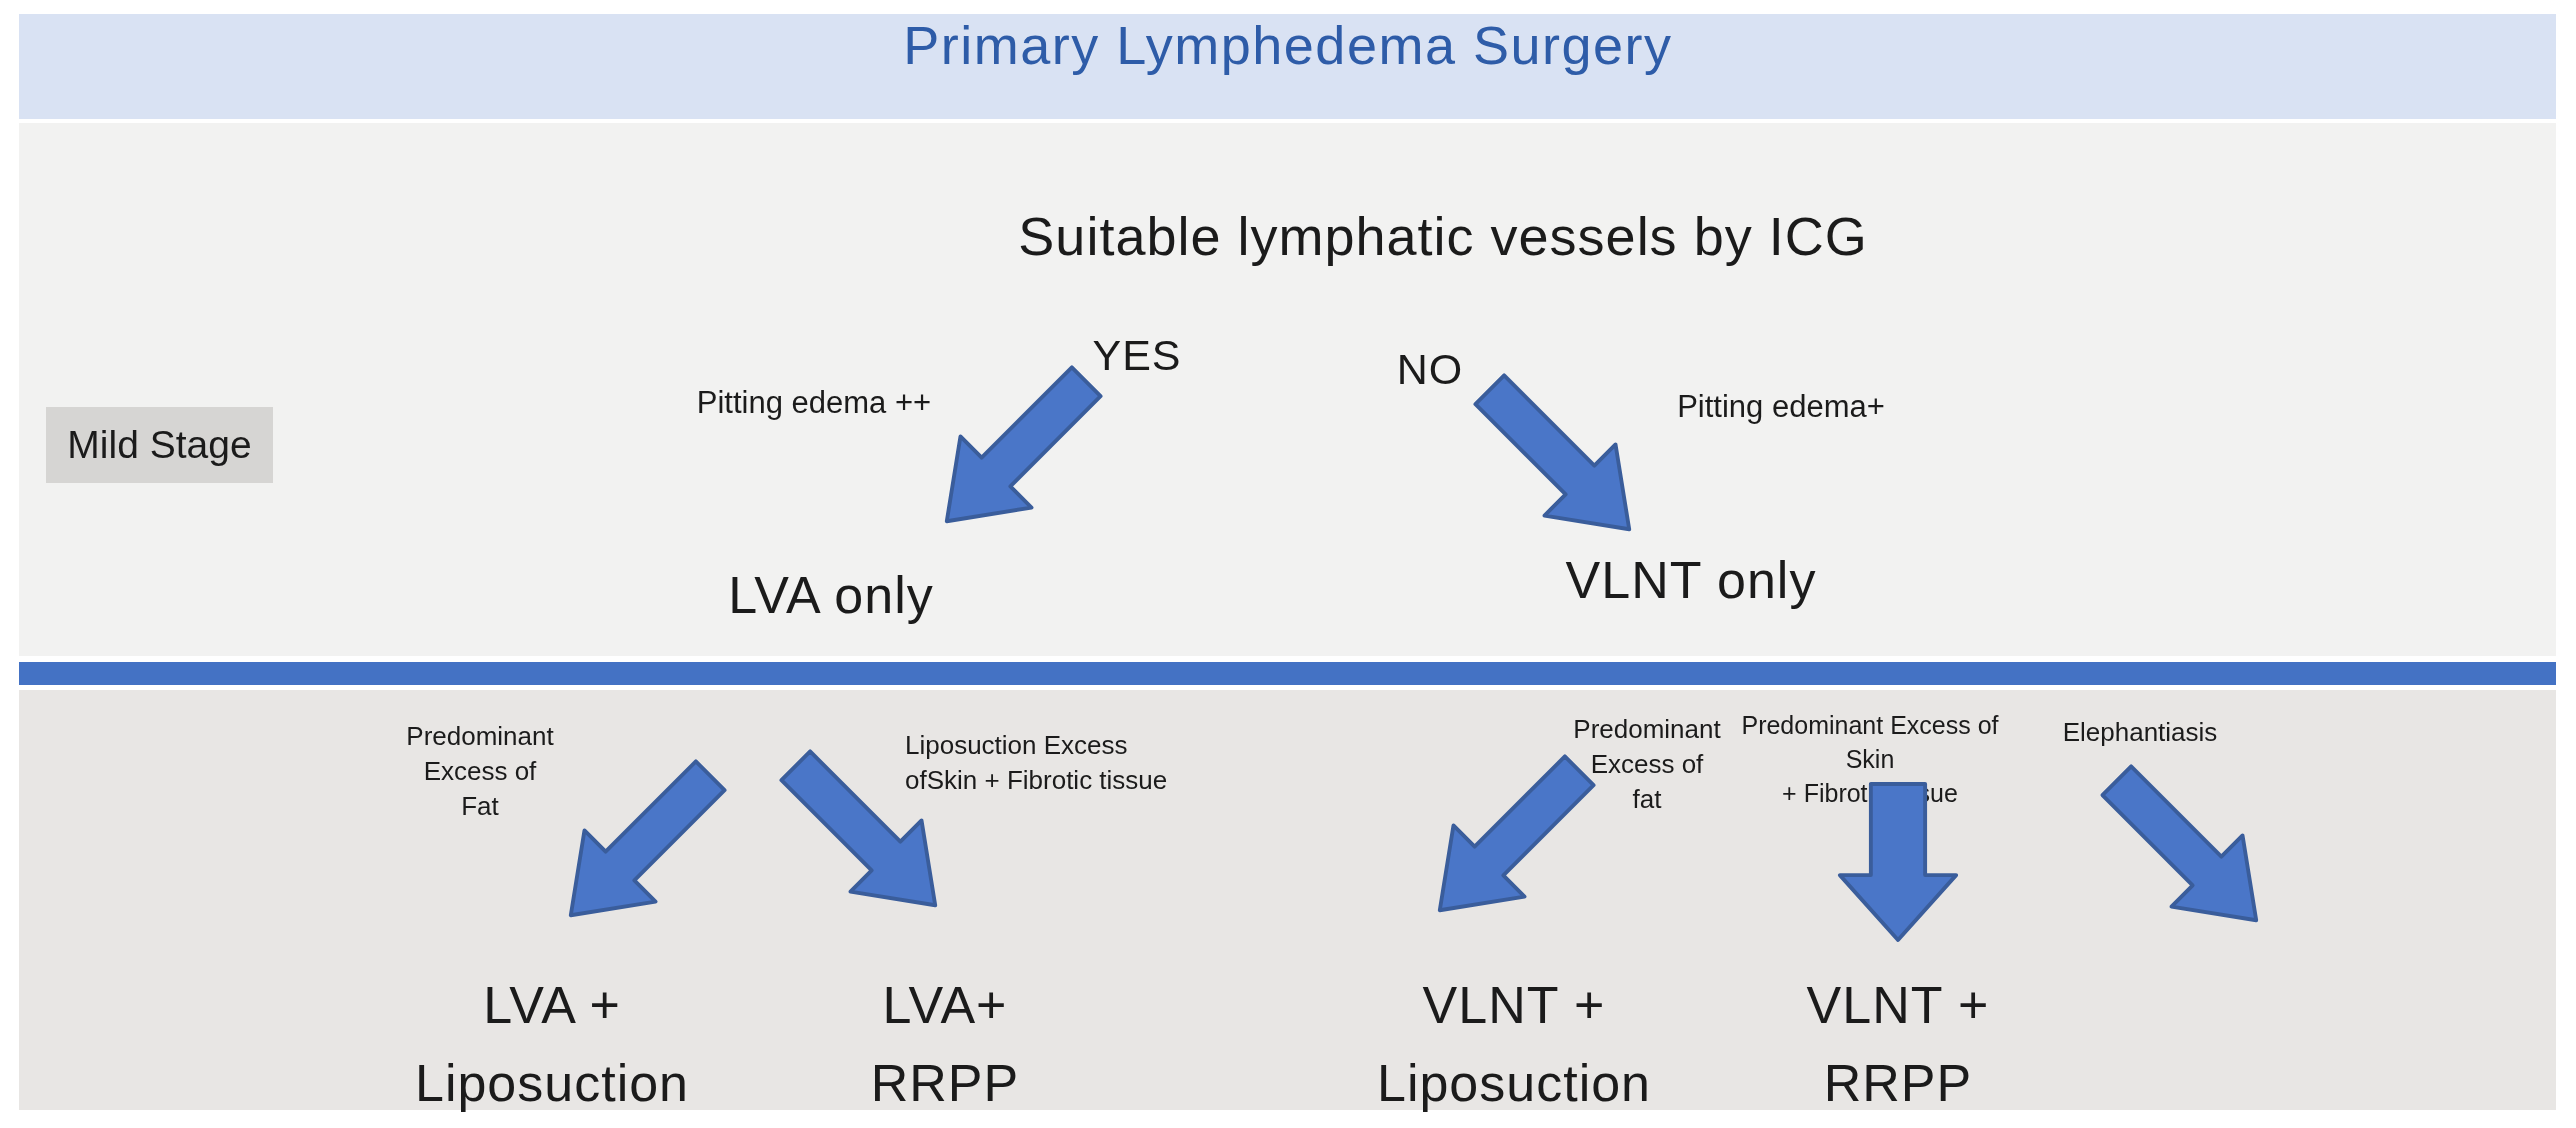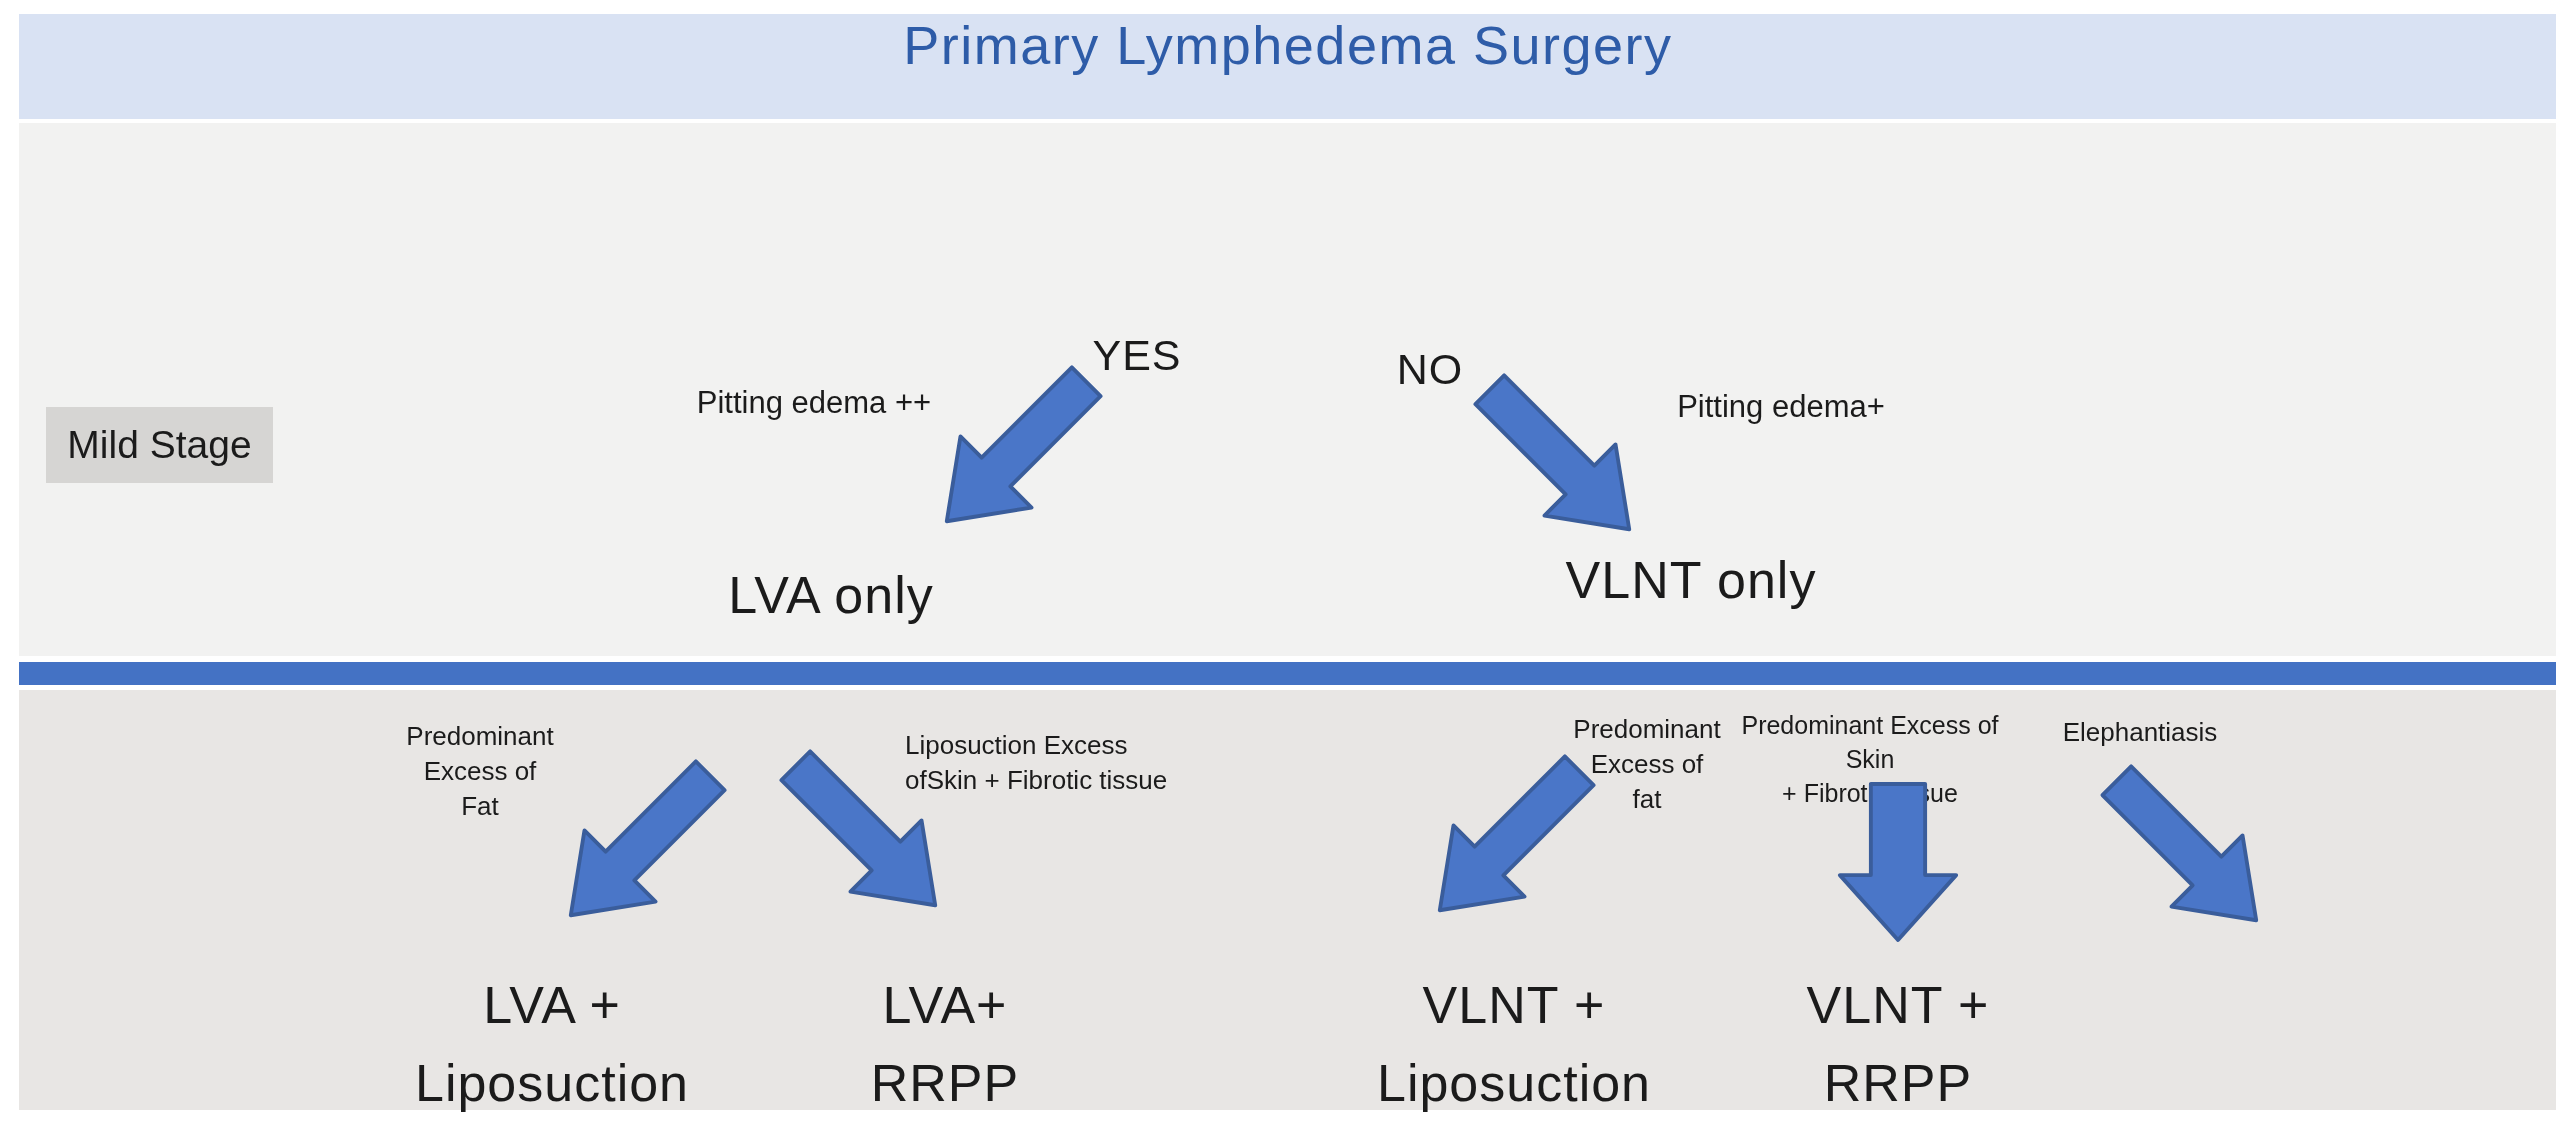--- a/index.html
+++ b/index.html
@@ -49,20 +49,21 @@
 <body>
 
 <div id="page">
 
   <div class="abs" id="banner">
     <div class="title">Primary Lymphedema Surgery</div>
   </div>
 
   <div class="abs" id="upper"></div>
 
+  <div class="abs center question" style="left:1443px; top:205px;">Suitable lymphatic vessels by ICG</div>
 
   <div class="abs center yesno" style="left:1137px; top:331px;">YES</div>
   <div class="abs center yesno" style="left:1430px; top:345px;">NO</div>
 
   <div class="abs center cond-sm" style="left:814px; top:385px;text-align:right;">Pitting edema ++</div>
   <div class="abs center cond-sm" style="left:1781px; top:389px;">Pitting edema+</div>
 
   <div class="abs stage-box" id="mild-box">
     <span>Mild Stage</span>
   </div>

